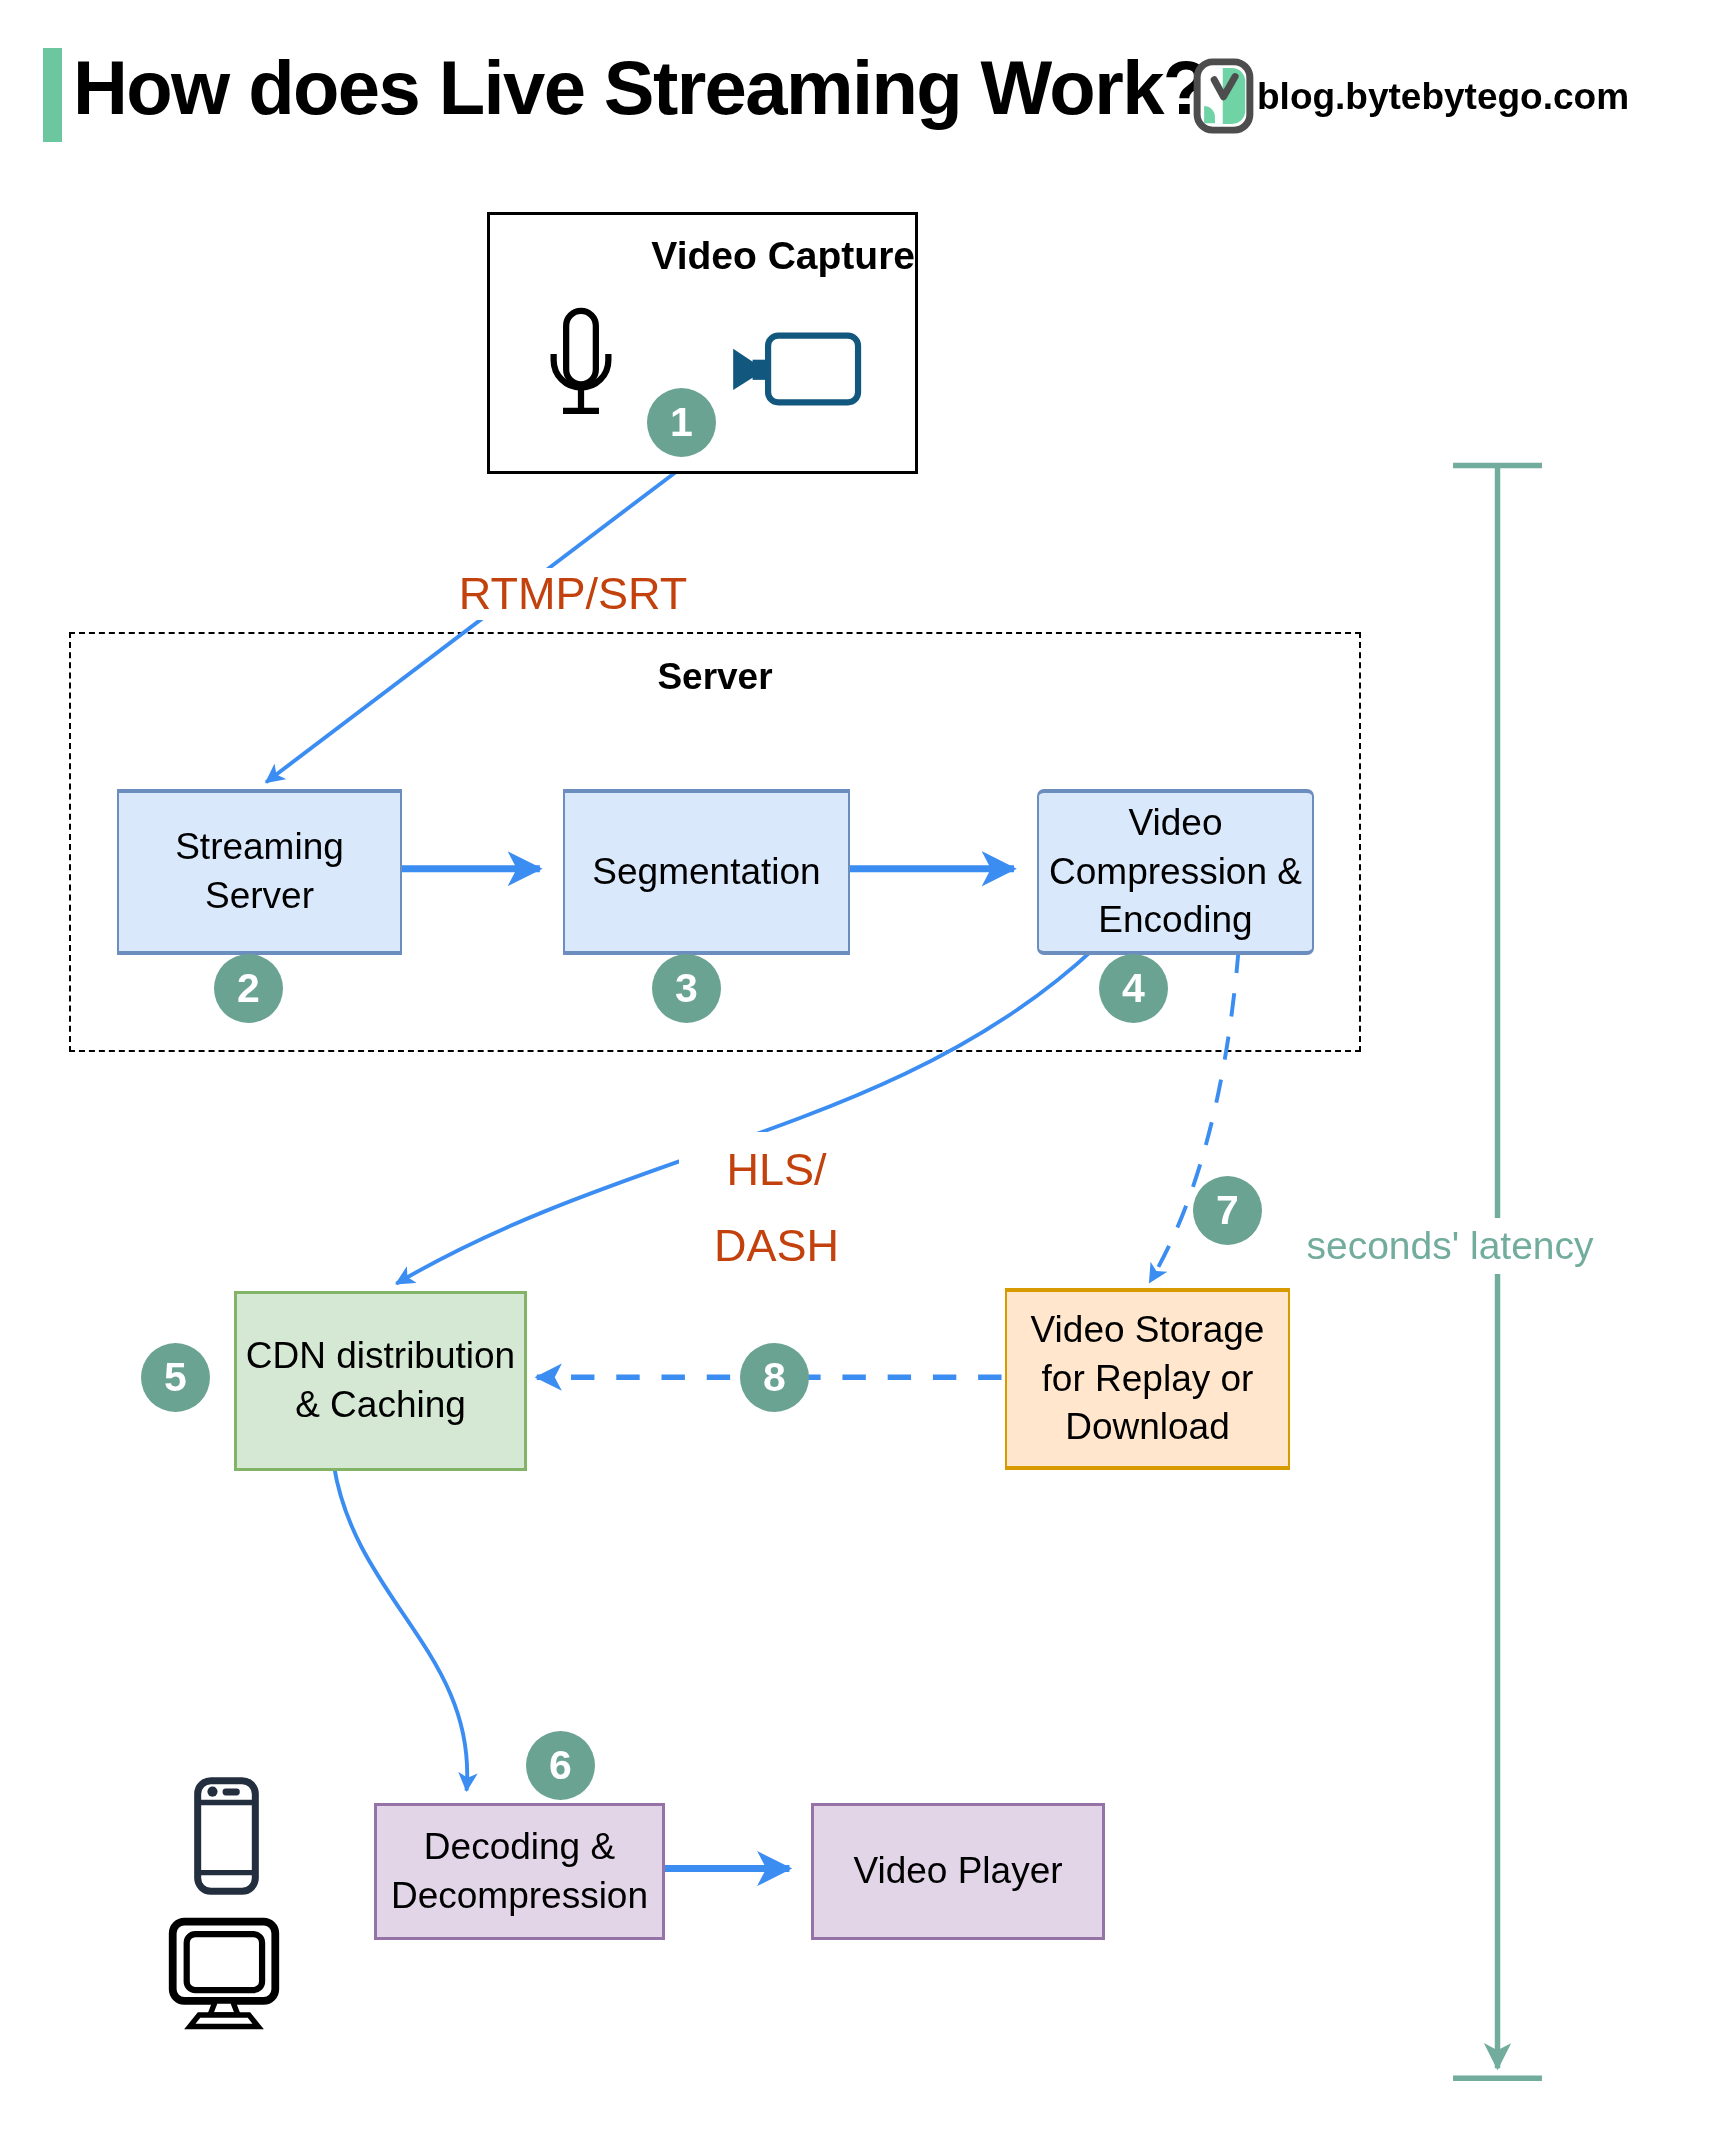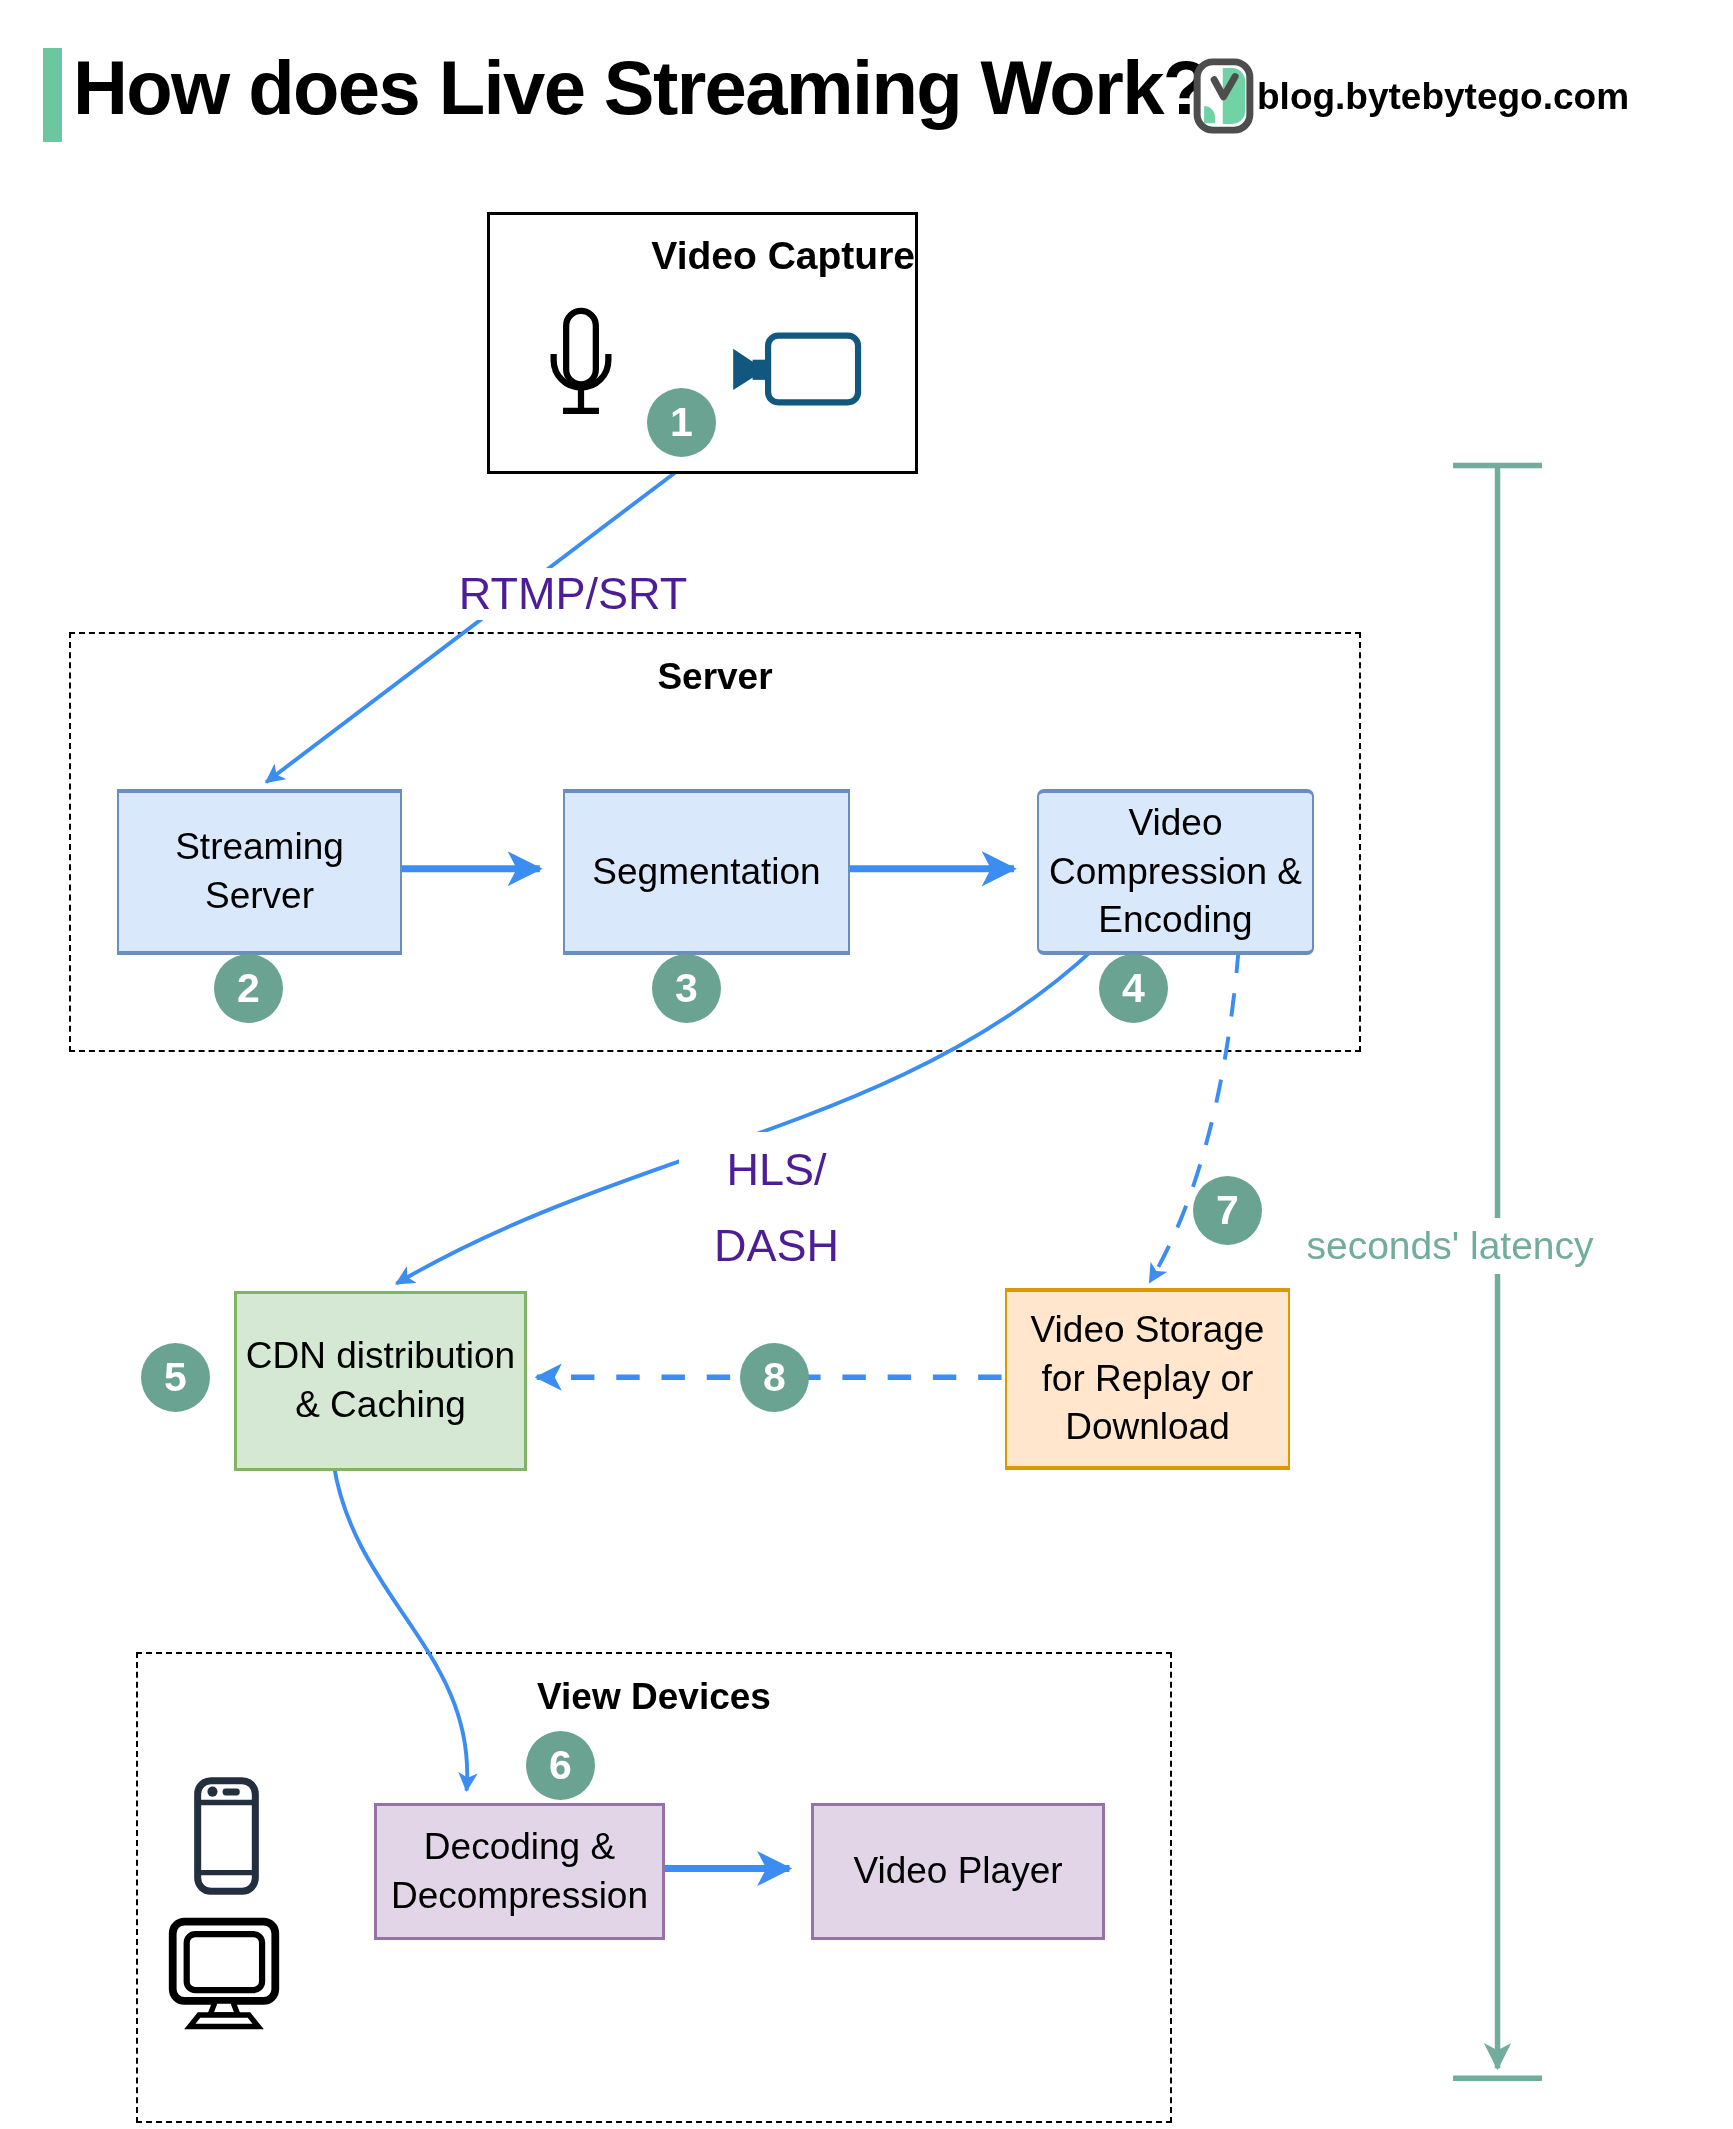--- a/index.html
+++ b/index.html
@@ -29,21 +29,21 @@
   #node-segmentation{left:563px; top:789px;width:283px;height:158px;}
   #node-compression {left:1037px;top:789px;width:273px;height:158px;border-radius:7px;}
   #node-cdn         {left:234px; top:1291px;width:287px;height:174px;}
   #node-storage     {left:1005px;top:1288px;width:281px;height:174px;}
   #node-decoding    {left:374px; top:1803px;width:285px;height:131px;}
   #node-player      {left:811px;top:1803px;width:288px;height:131px;}
   
   .step{position:absolute;width:69px;height:69px;border-radius:50%;background:#6aa392;color:#fff;
         font-size:41px;font-weight:bold;display:flex;align-items:center;justify-content:center;}
   
-  .edge-label{position:absolute;color:#4c1d95;background:#fff;text-align:center;white-space:pre-line;}
+  .edge-label{position:absolute;color:#c2410c;background:#fff;text-align:center;white-space:pre-line;}
   #lbl-rtmp   {left:421px;top:568px;width:304px;font-size:45px;}
   #lbl-hls    {left:679px;top:1132px;width:195px;font-size:45px;line-height:1.68;}
   #lbl-latency{left:1298px;top:1218px;width:304px;font-size:39px;color:#71ac9d;background:#fff;padding:6.2px 0;}
   
   .edges{position:absolute;left:0;top:0;width:1734px;height:2129px;pointer-events:none;}
   .icon{position:absolute;}
 </style>
 </head>
 <body>
 
@@ -56,23 +56,20 @@
       <rect x="5" y="5" width="68" height="88" rx="20" fill="#ffffff" stroke="#4d4d4d" stroke-width="9"></rect>
       <path d="M38 13 h12 a17 17 0 0 1 17 17 v38 a17 17 0 0 1 -17 17 h-12 z" fill="#6fd3a6"></path>
       <path d="M14 62 a14 14 0 0 1 14 14 v8 h-14 z" fill="#6fd3a6"></path>
       <path d="M27 28 L39 50 L54 24" fill="none" stroke="#4d4d4d" stroke-width="9" stroke-linecap="round" stroke-linejoin="round"></path>
     </svg>
   </div>
   <div class="site-label">blog.bytebytego.com</div>
 
   <div class="group" style="left:69px;top:632px;width:1288px;height:416px;">
     <div class="group-label" style="top:22px;">Server</div>
-  </div>
-  <div class="group" style="left:136px;top:1652px;width:1032px;height:467px;">
-    <div class="group-label" style="top:22px;">View Devices</div>
   </div>
 
   <svg class="edges" viewBox="0 0 2223 2730" width="1734" height="2129">
     <defs>
       <marker id="ah-blue" markerWidth="6" markerHeight="6" refX="4.6" refY="2.5" orient="auto" markerUnits="strokeWidth">
         <path d="M0,0 L5,2.5 L0,5 L1.3,2.5 Z" fill="#3b8df2"></path>
       </marker>
       <marker id="ah-teal" markerWidth="6" markerHeight="6" refX="4.6" refY="2.5" orient="auto" markerUnits="strokeWidth">
         <path d="M0,0 L5,2.5 L0,5 L1.3,2.5 Z" fill="#71ac9d"></path>
       </marker>

